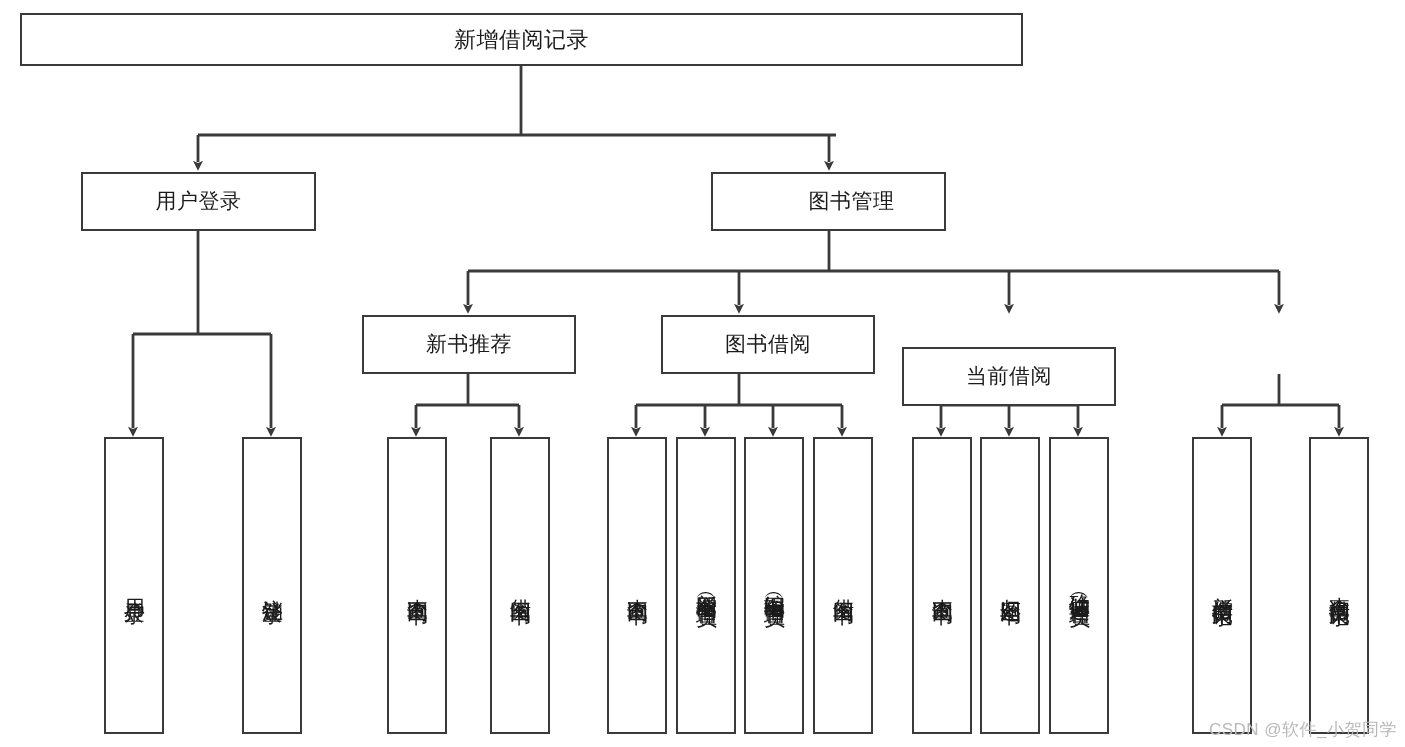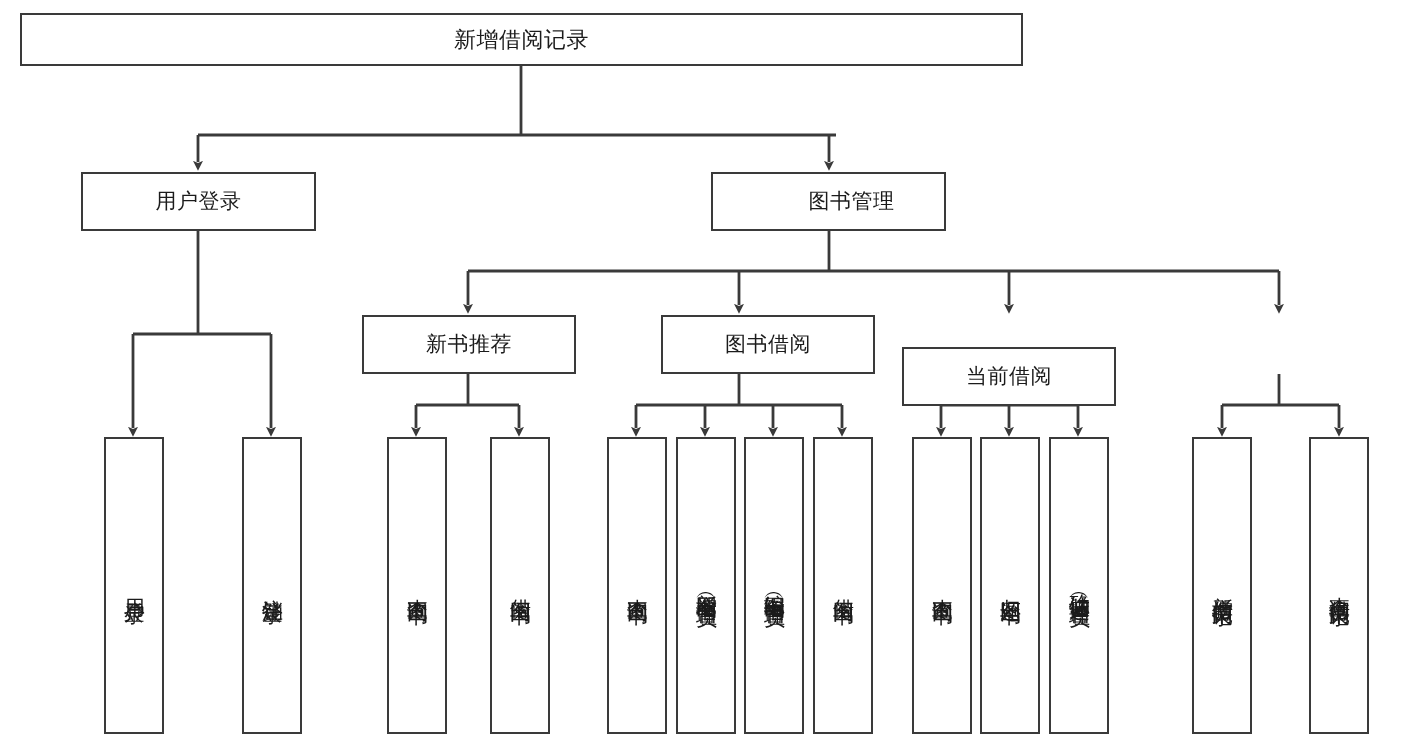--- a/index.html
+++ b/index.html
@@ -172,14 +172,15 @@
     <span class="node-label">确认归还（管理员）</span>
   </div>
 
   <div class="node vertical" style="left:1192px; top:437px; width:60px; height:297px;">
     <span class="node-label">新增借阅记录</span>
   </div>
   <div class="node vertical" style="left:1309px; top:437px; width:60px; height:297px;">
     <span class="node-label">查询借阅记录</span>
   </div>
 
+  <div class="watermark">CSDN @软件_小贺同学</div>
 
 </div>
 
 </body></html>

